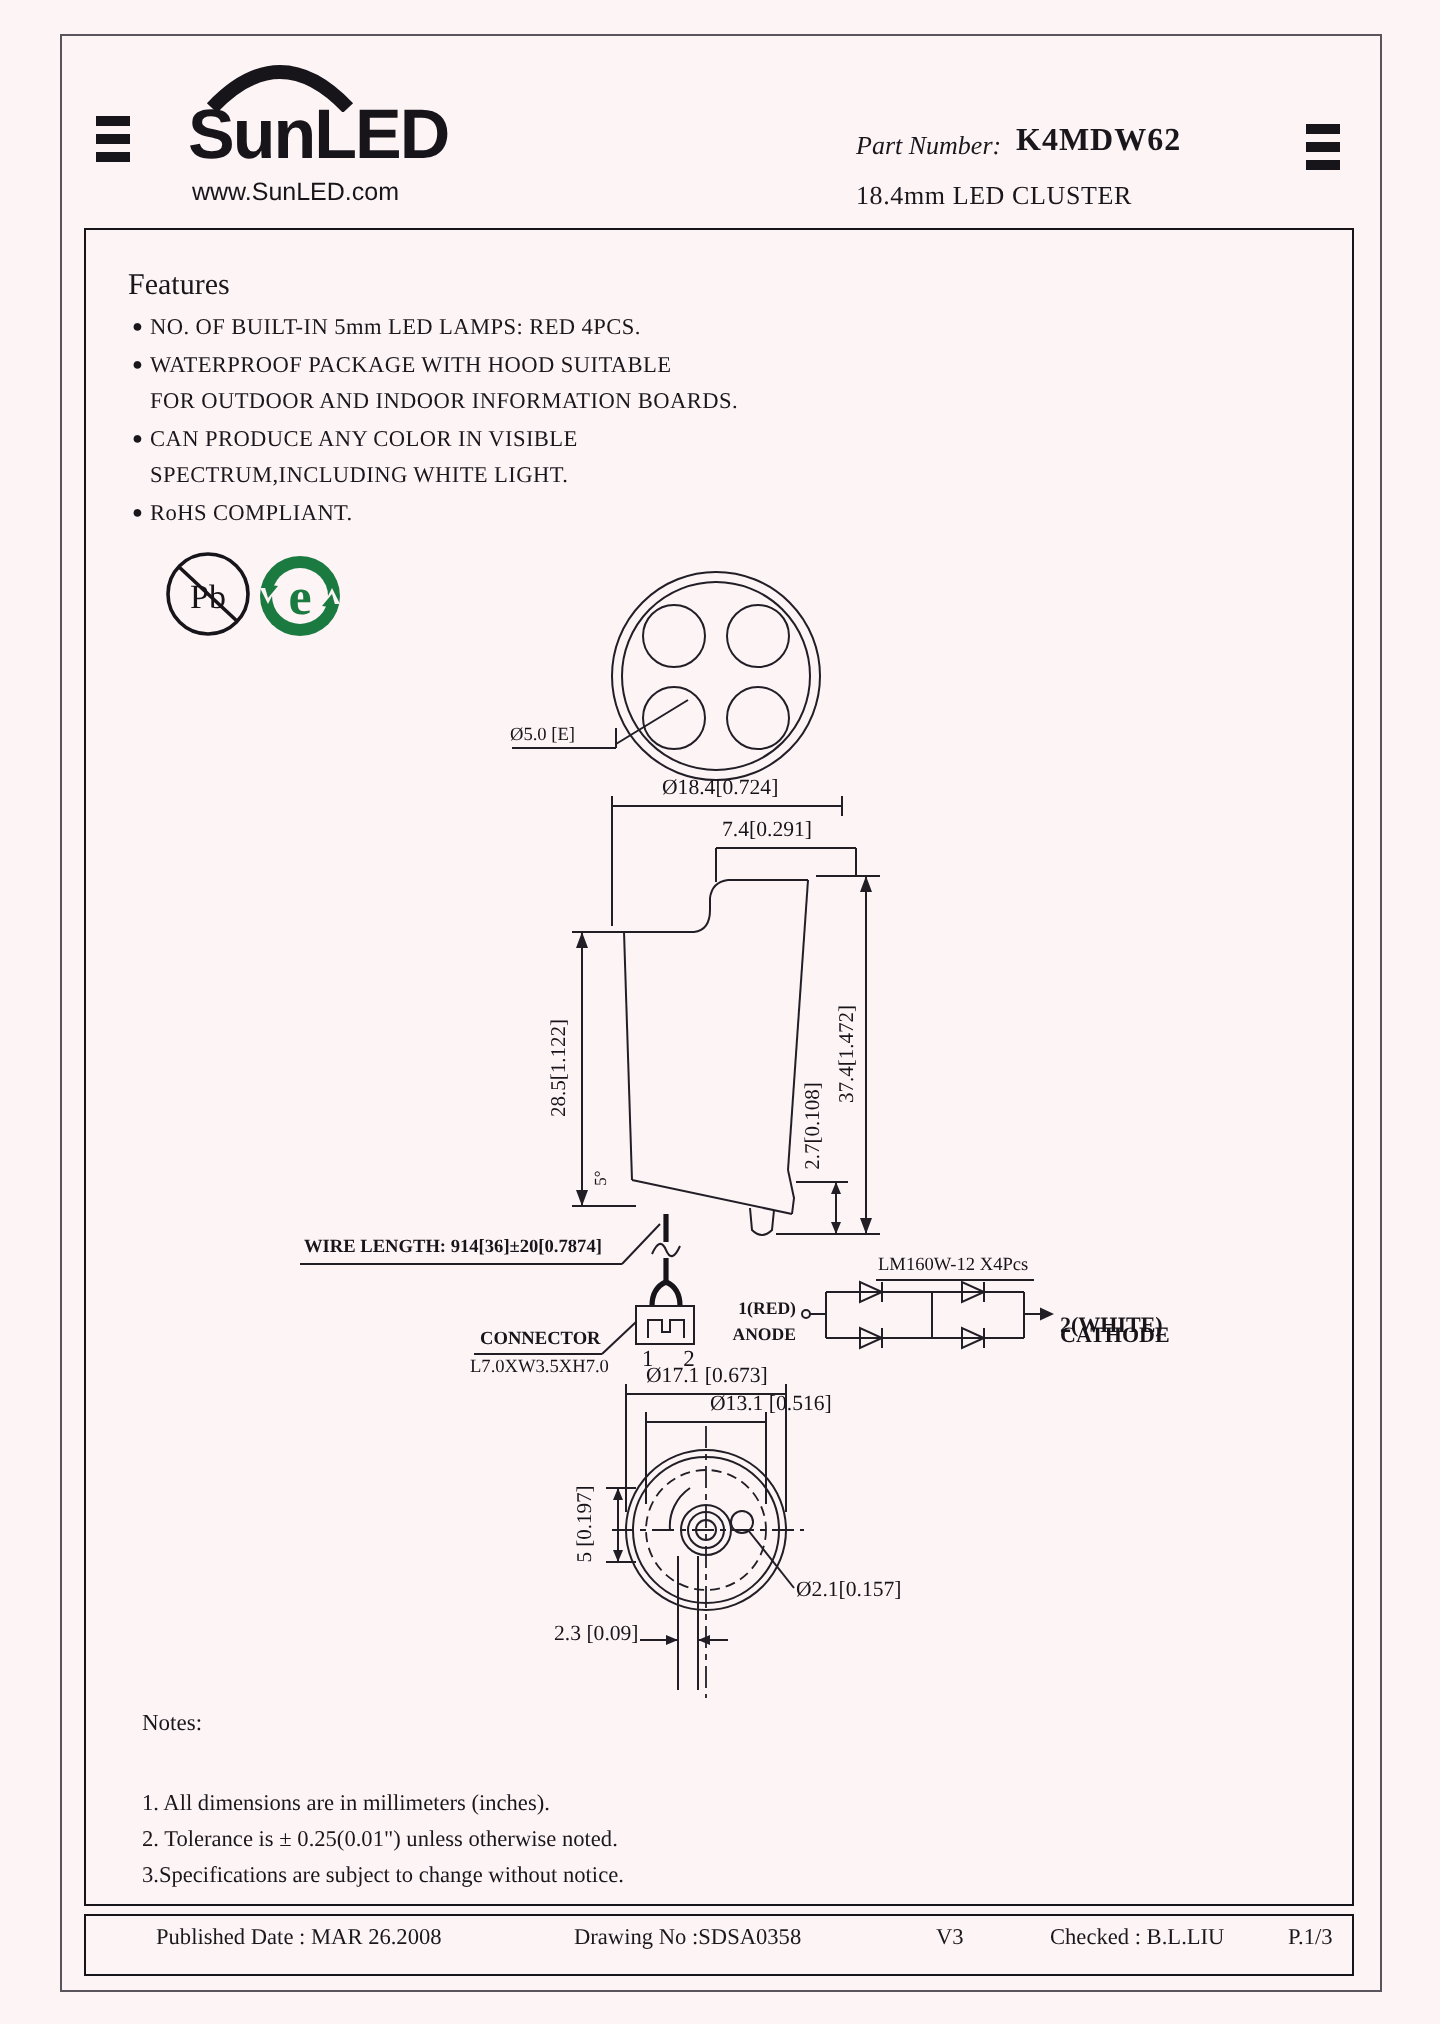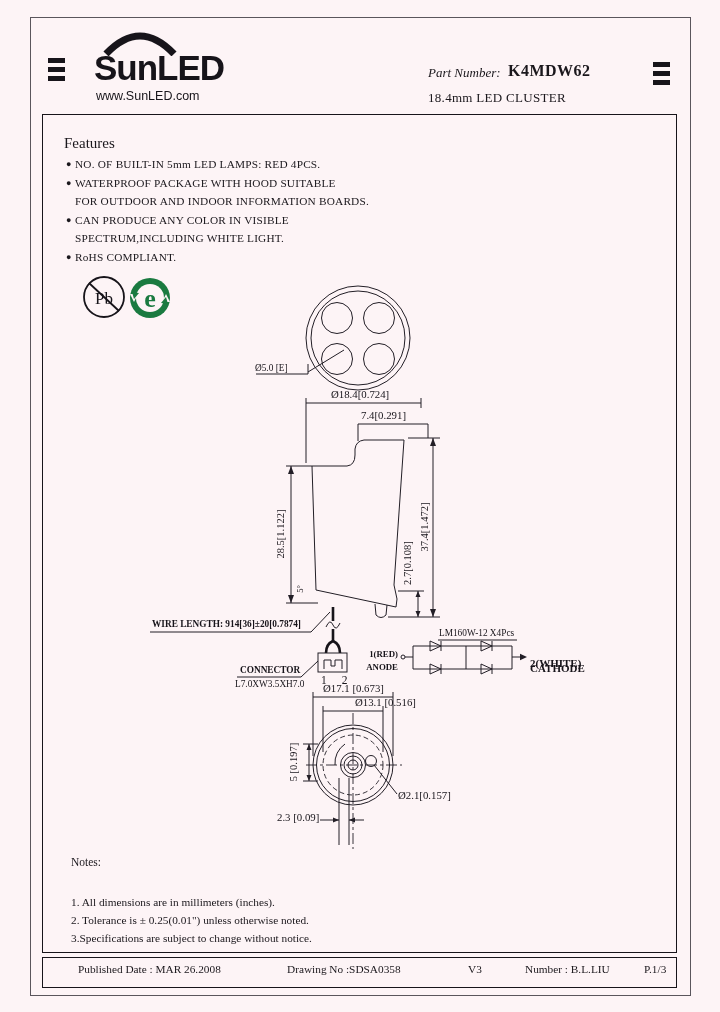--- a/index.html
+++ b/index.html
@@ -251,14 +251,14 @@
 
 <div class="abs notes-title">Notes:</div>
 <div class="abs note-row" style="top:896px;">1. All dimensions are in millimeters (inches).</div>
 <div class="abs note-row" style="top:914px;">2. Tolerance is ± 0.25(0.01") unless otherwise noted.</div>
 <div class="abs note-row" style="top:932px;">3.Specifications are subject to change without notice.</div>
 
 <div class="abs footer-box"></div>
 <div class="abs footer-item" style="left:78px;">Published Date :  MAR   26.2008</div>
 <div class="abs footer-item" style="left:287px;">Drawing No :SDSA0358</div>
 <div class="abs footer-item" style="left:468px;">V3</div>
-<div class="abs footer-item" style="left:525px;">Number : B.L.LIU</div>
+<div class="abs footer-item" style="left:525px;">Checked : B.L.LIU</div>
 <div class="abs footer-item" style="left:644px;">P.1/3</div>
 
 </body></html>

